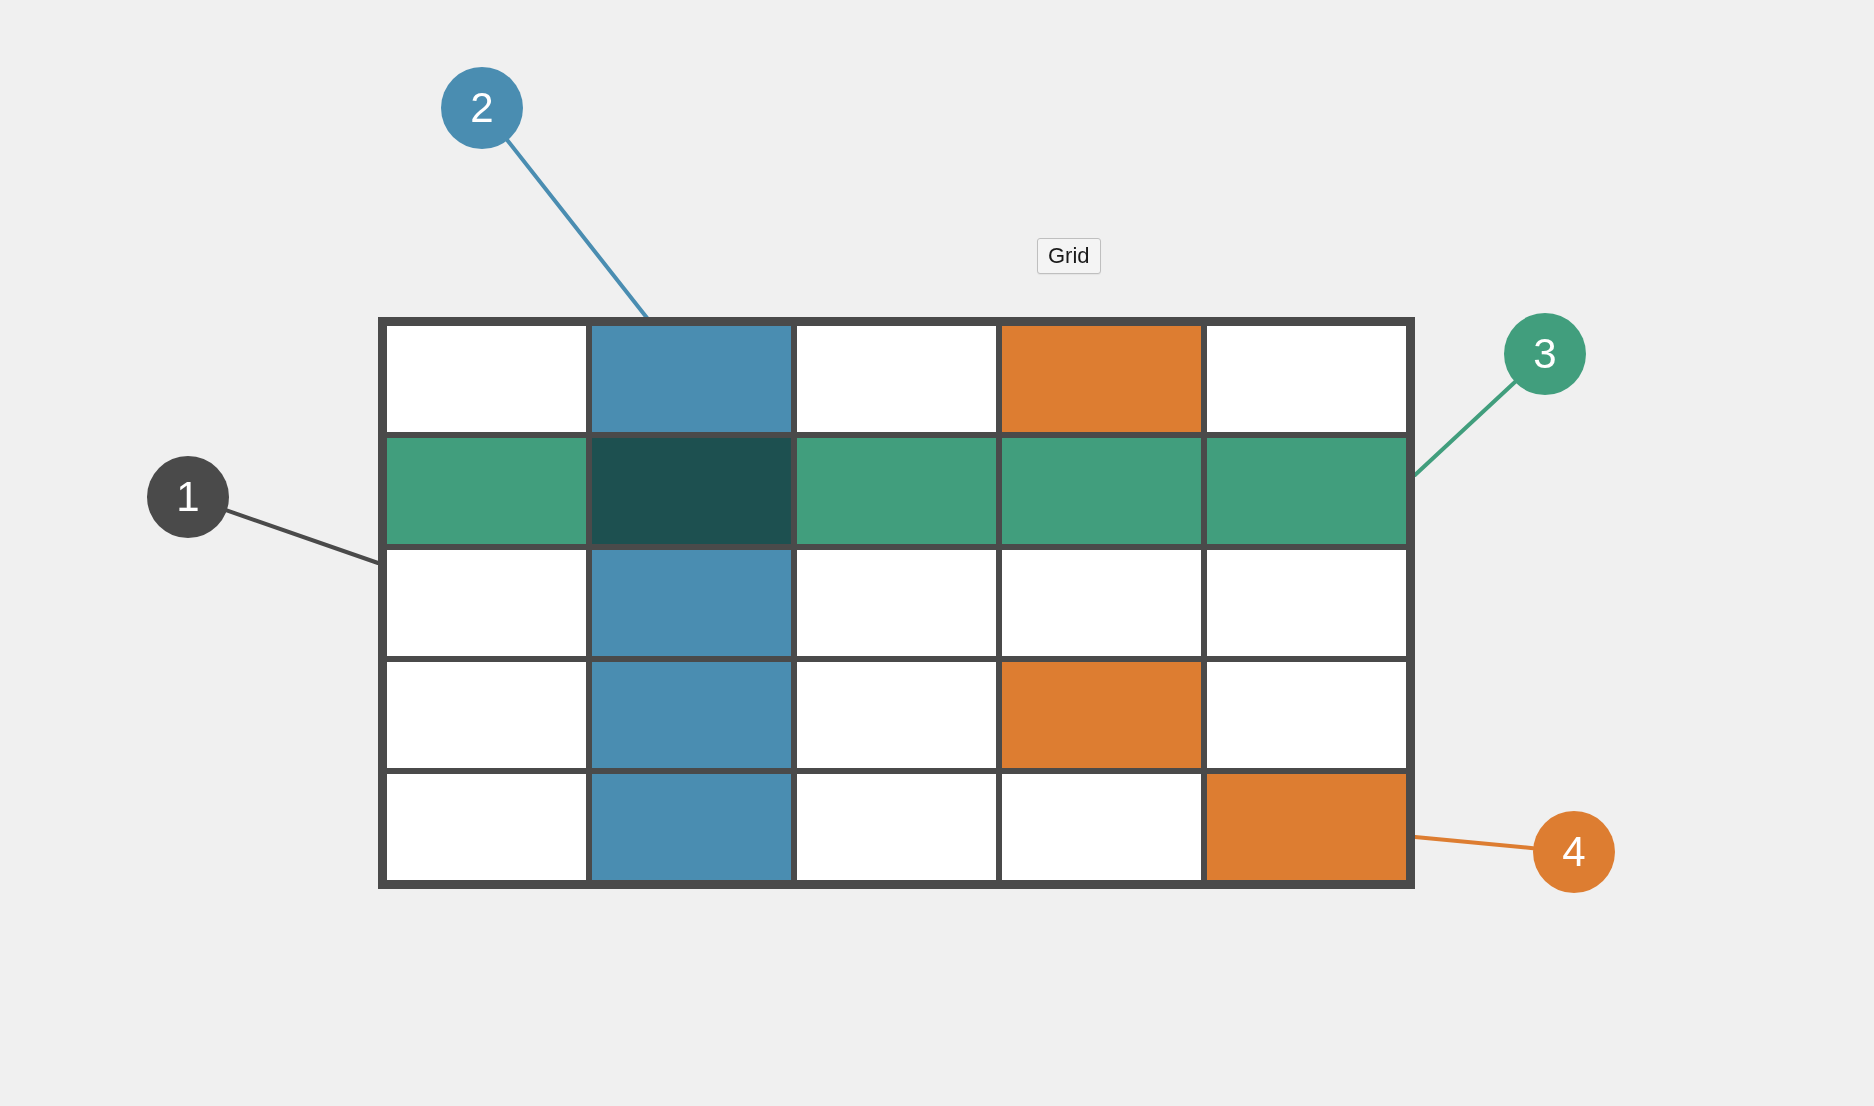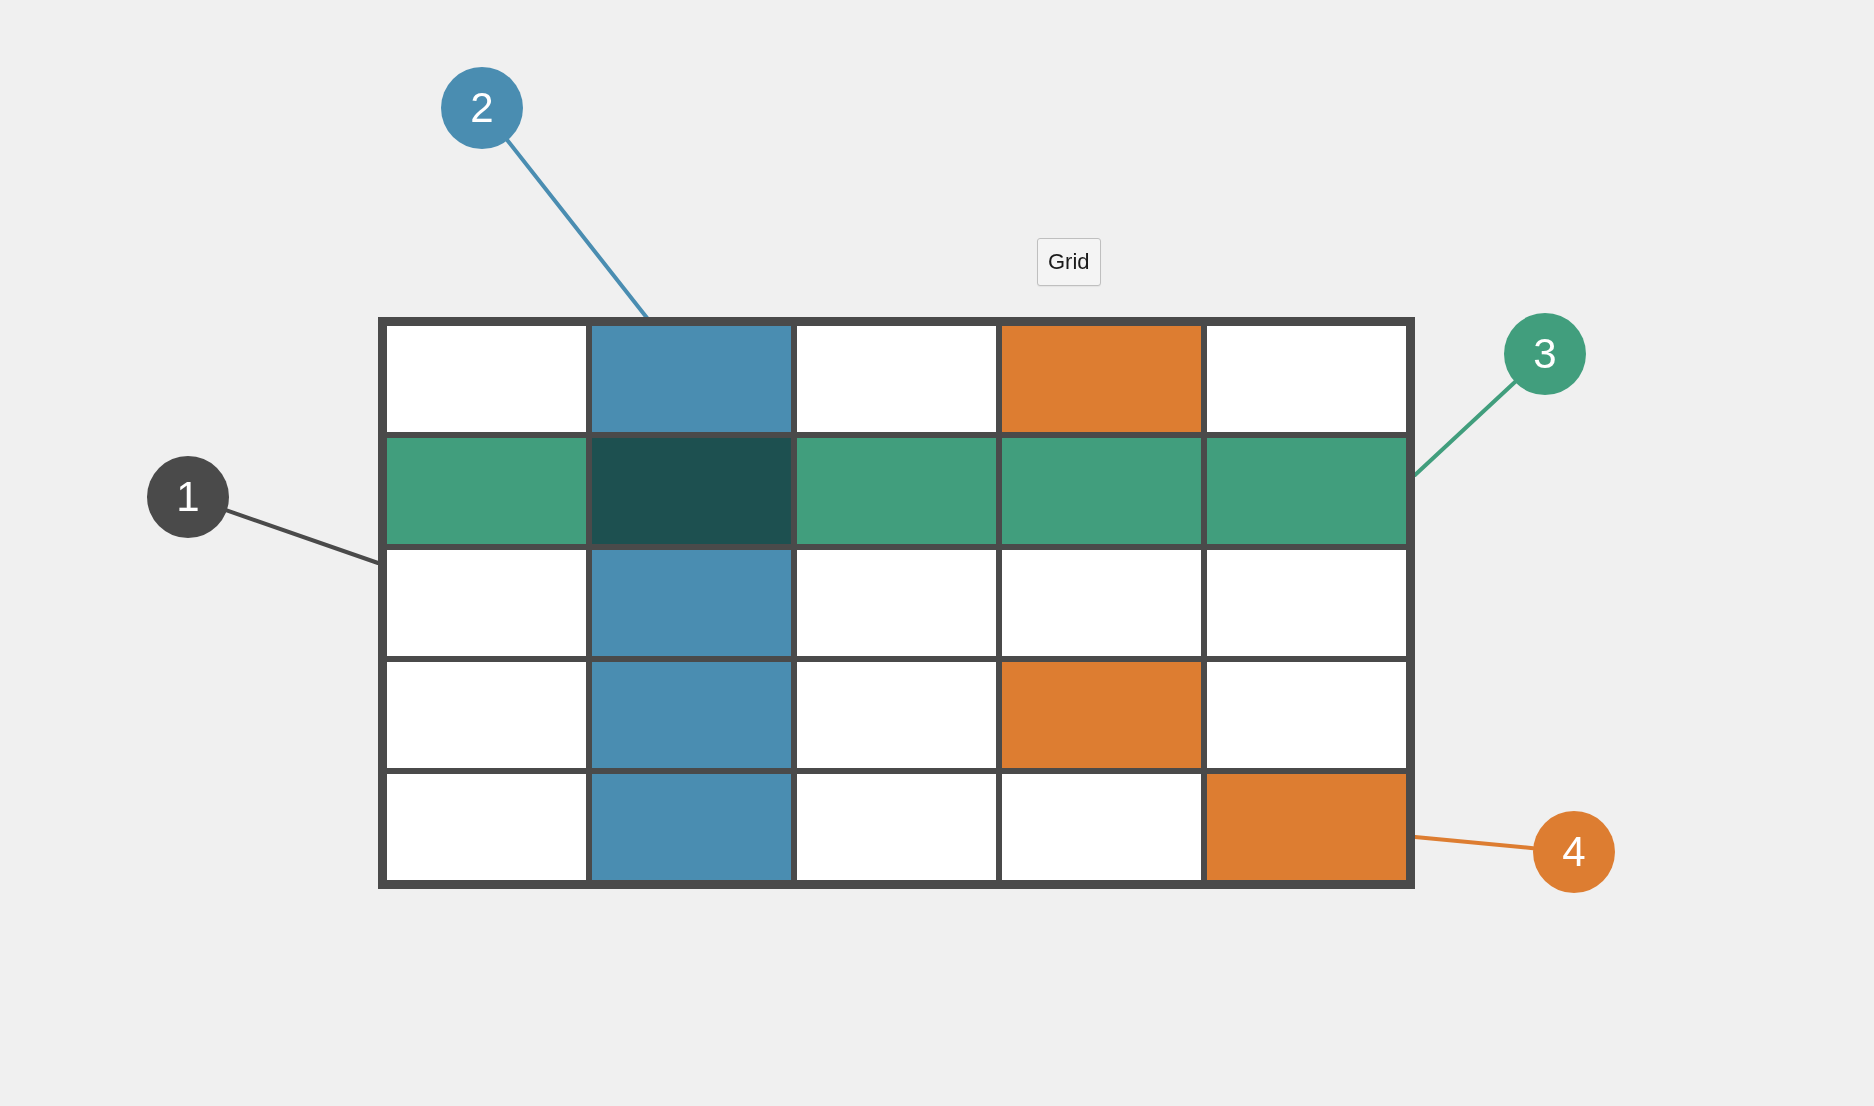--- a/index.html
+++ b/index.html
@@ -18,21 +18,21 @@
     width: 1874px;
     height: 1106px;
   }
 
   
   .tooltip {
     position: absolute;
     background: #f4f4f4;
     border: 1px solid #bfbfbf;
     border-radius: 3px;
-    padding: 10px 10px;
+    padding: 4px 10px;
     font-size: 22px;
     color: #1a1a1a;
     line-height: 1.2;
     box-shadow: 0 1px 1px rgba(0,0,0,0.05);
   }
 
   
   .grid {
     position: absolute;
     display: grid;

